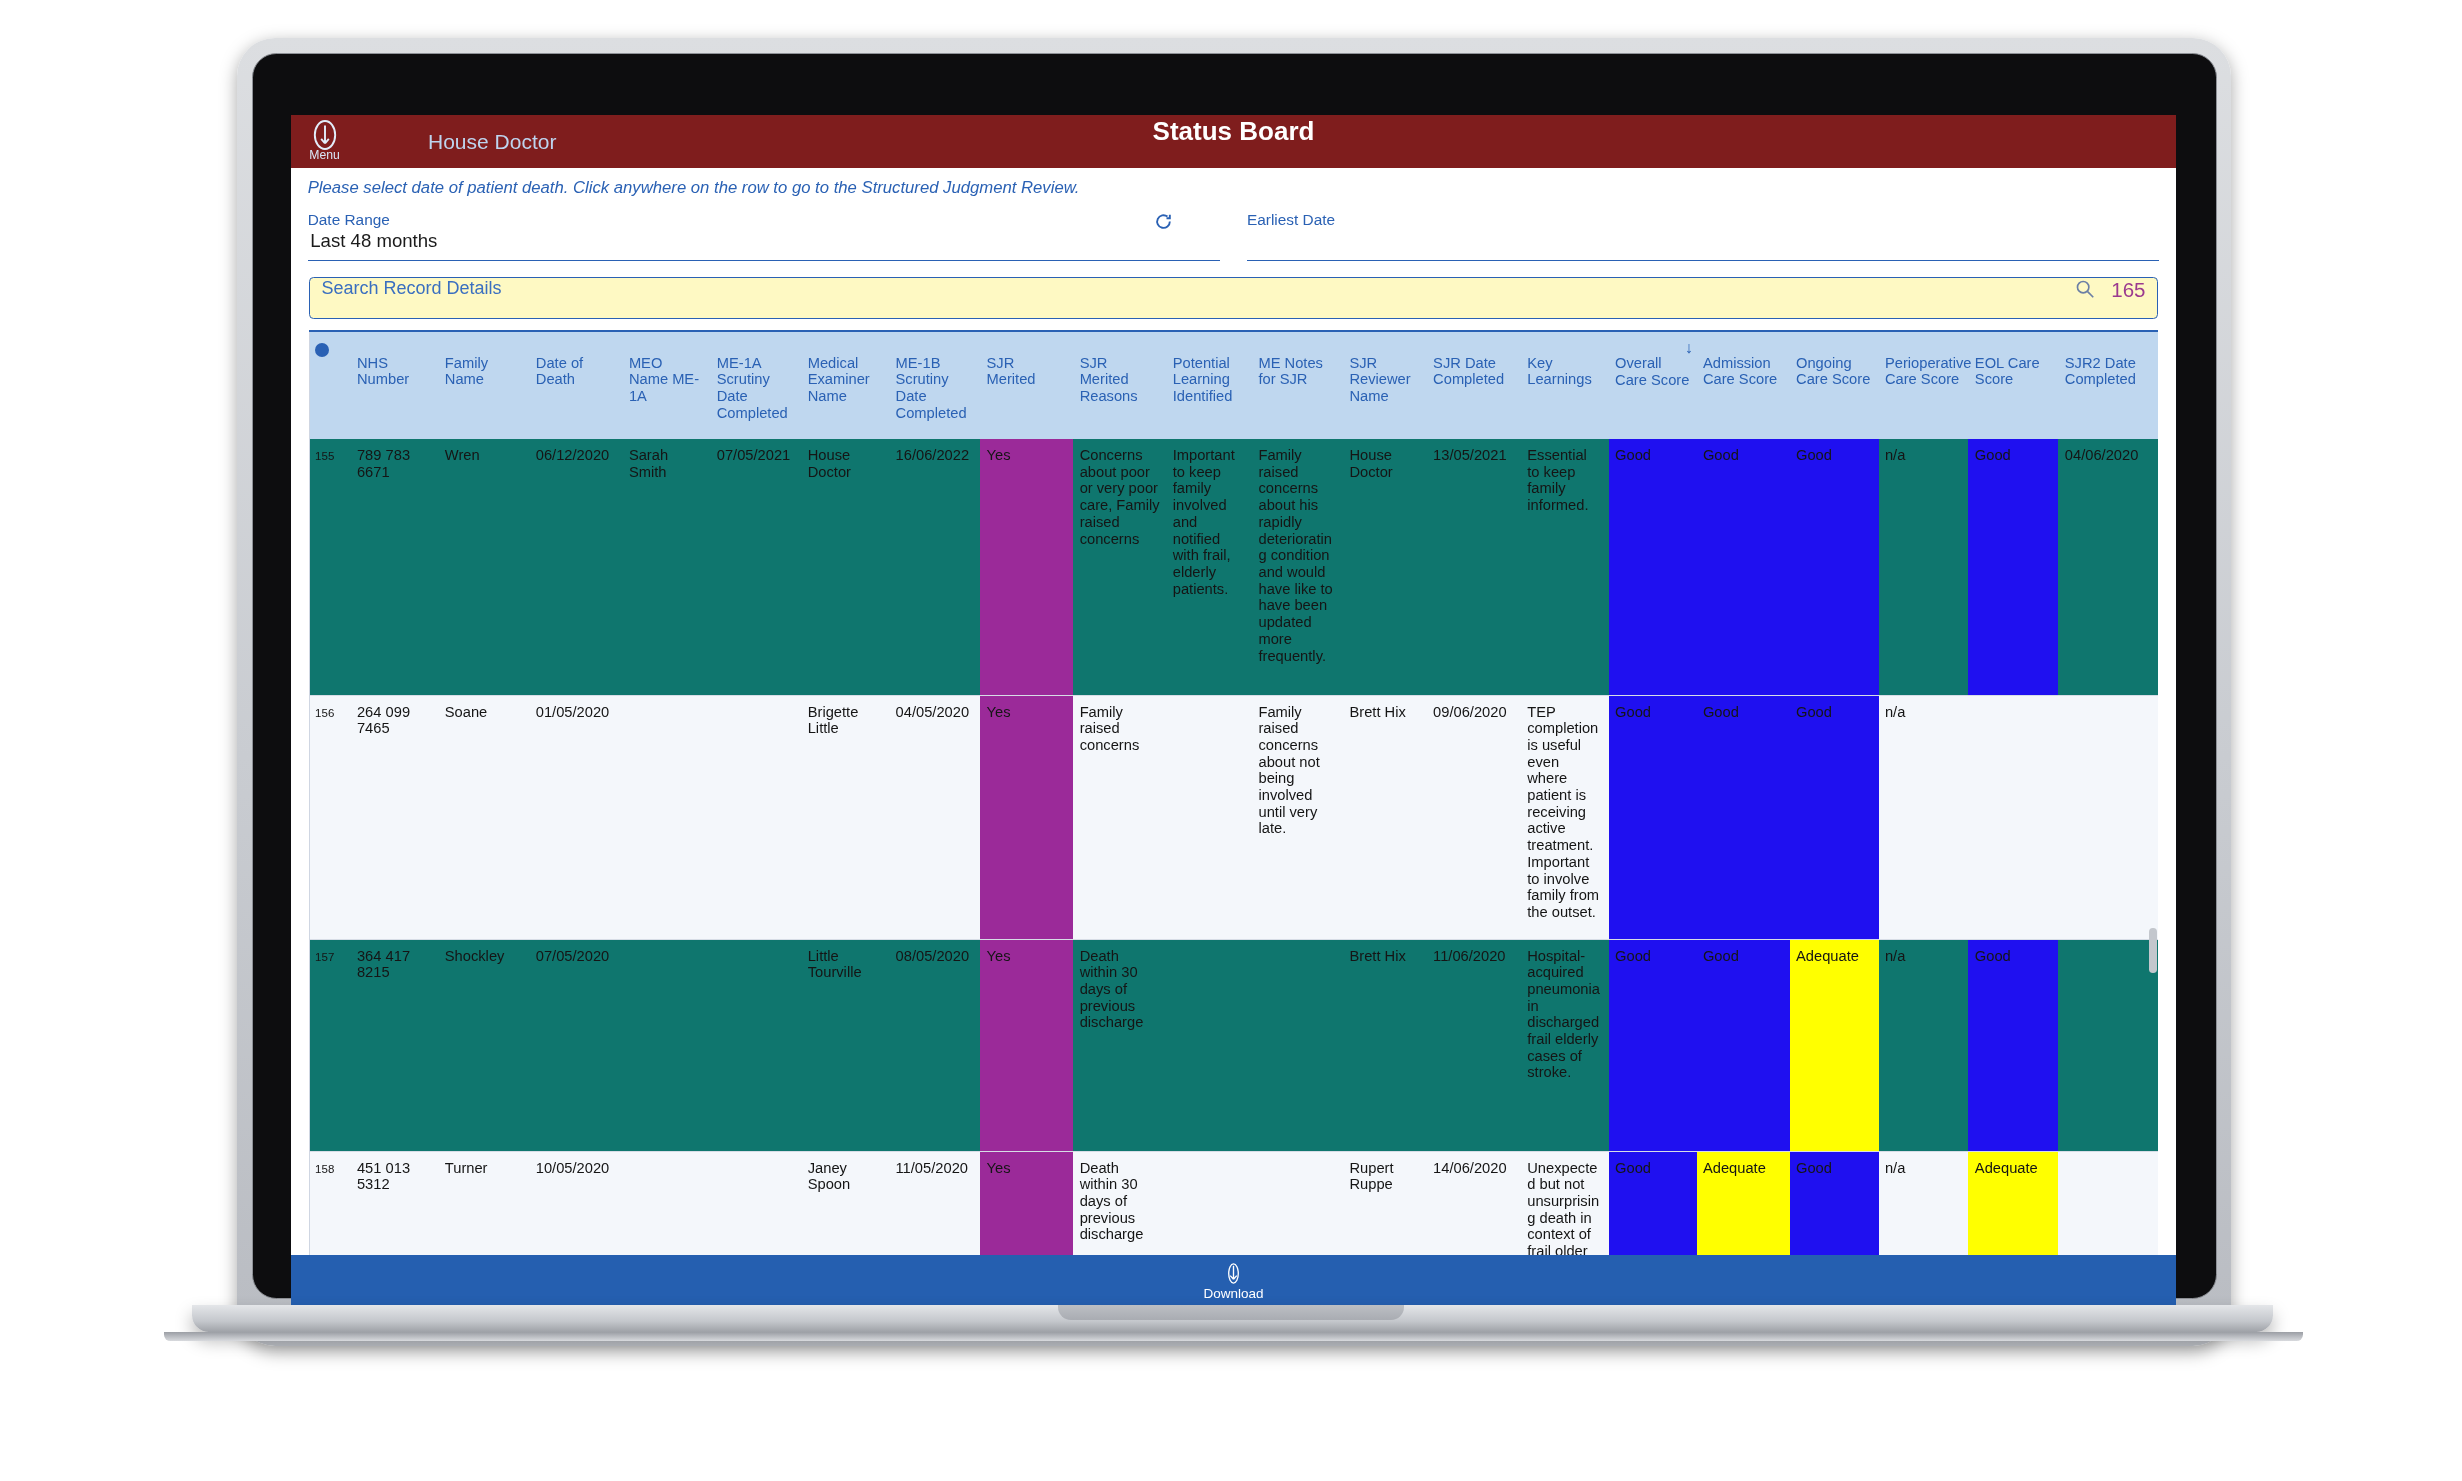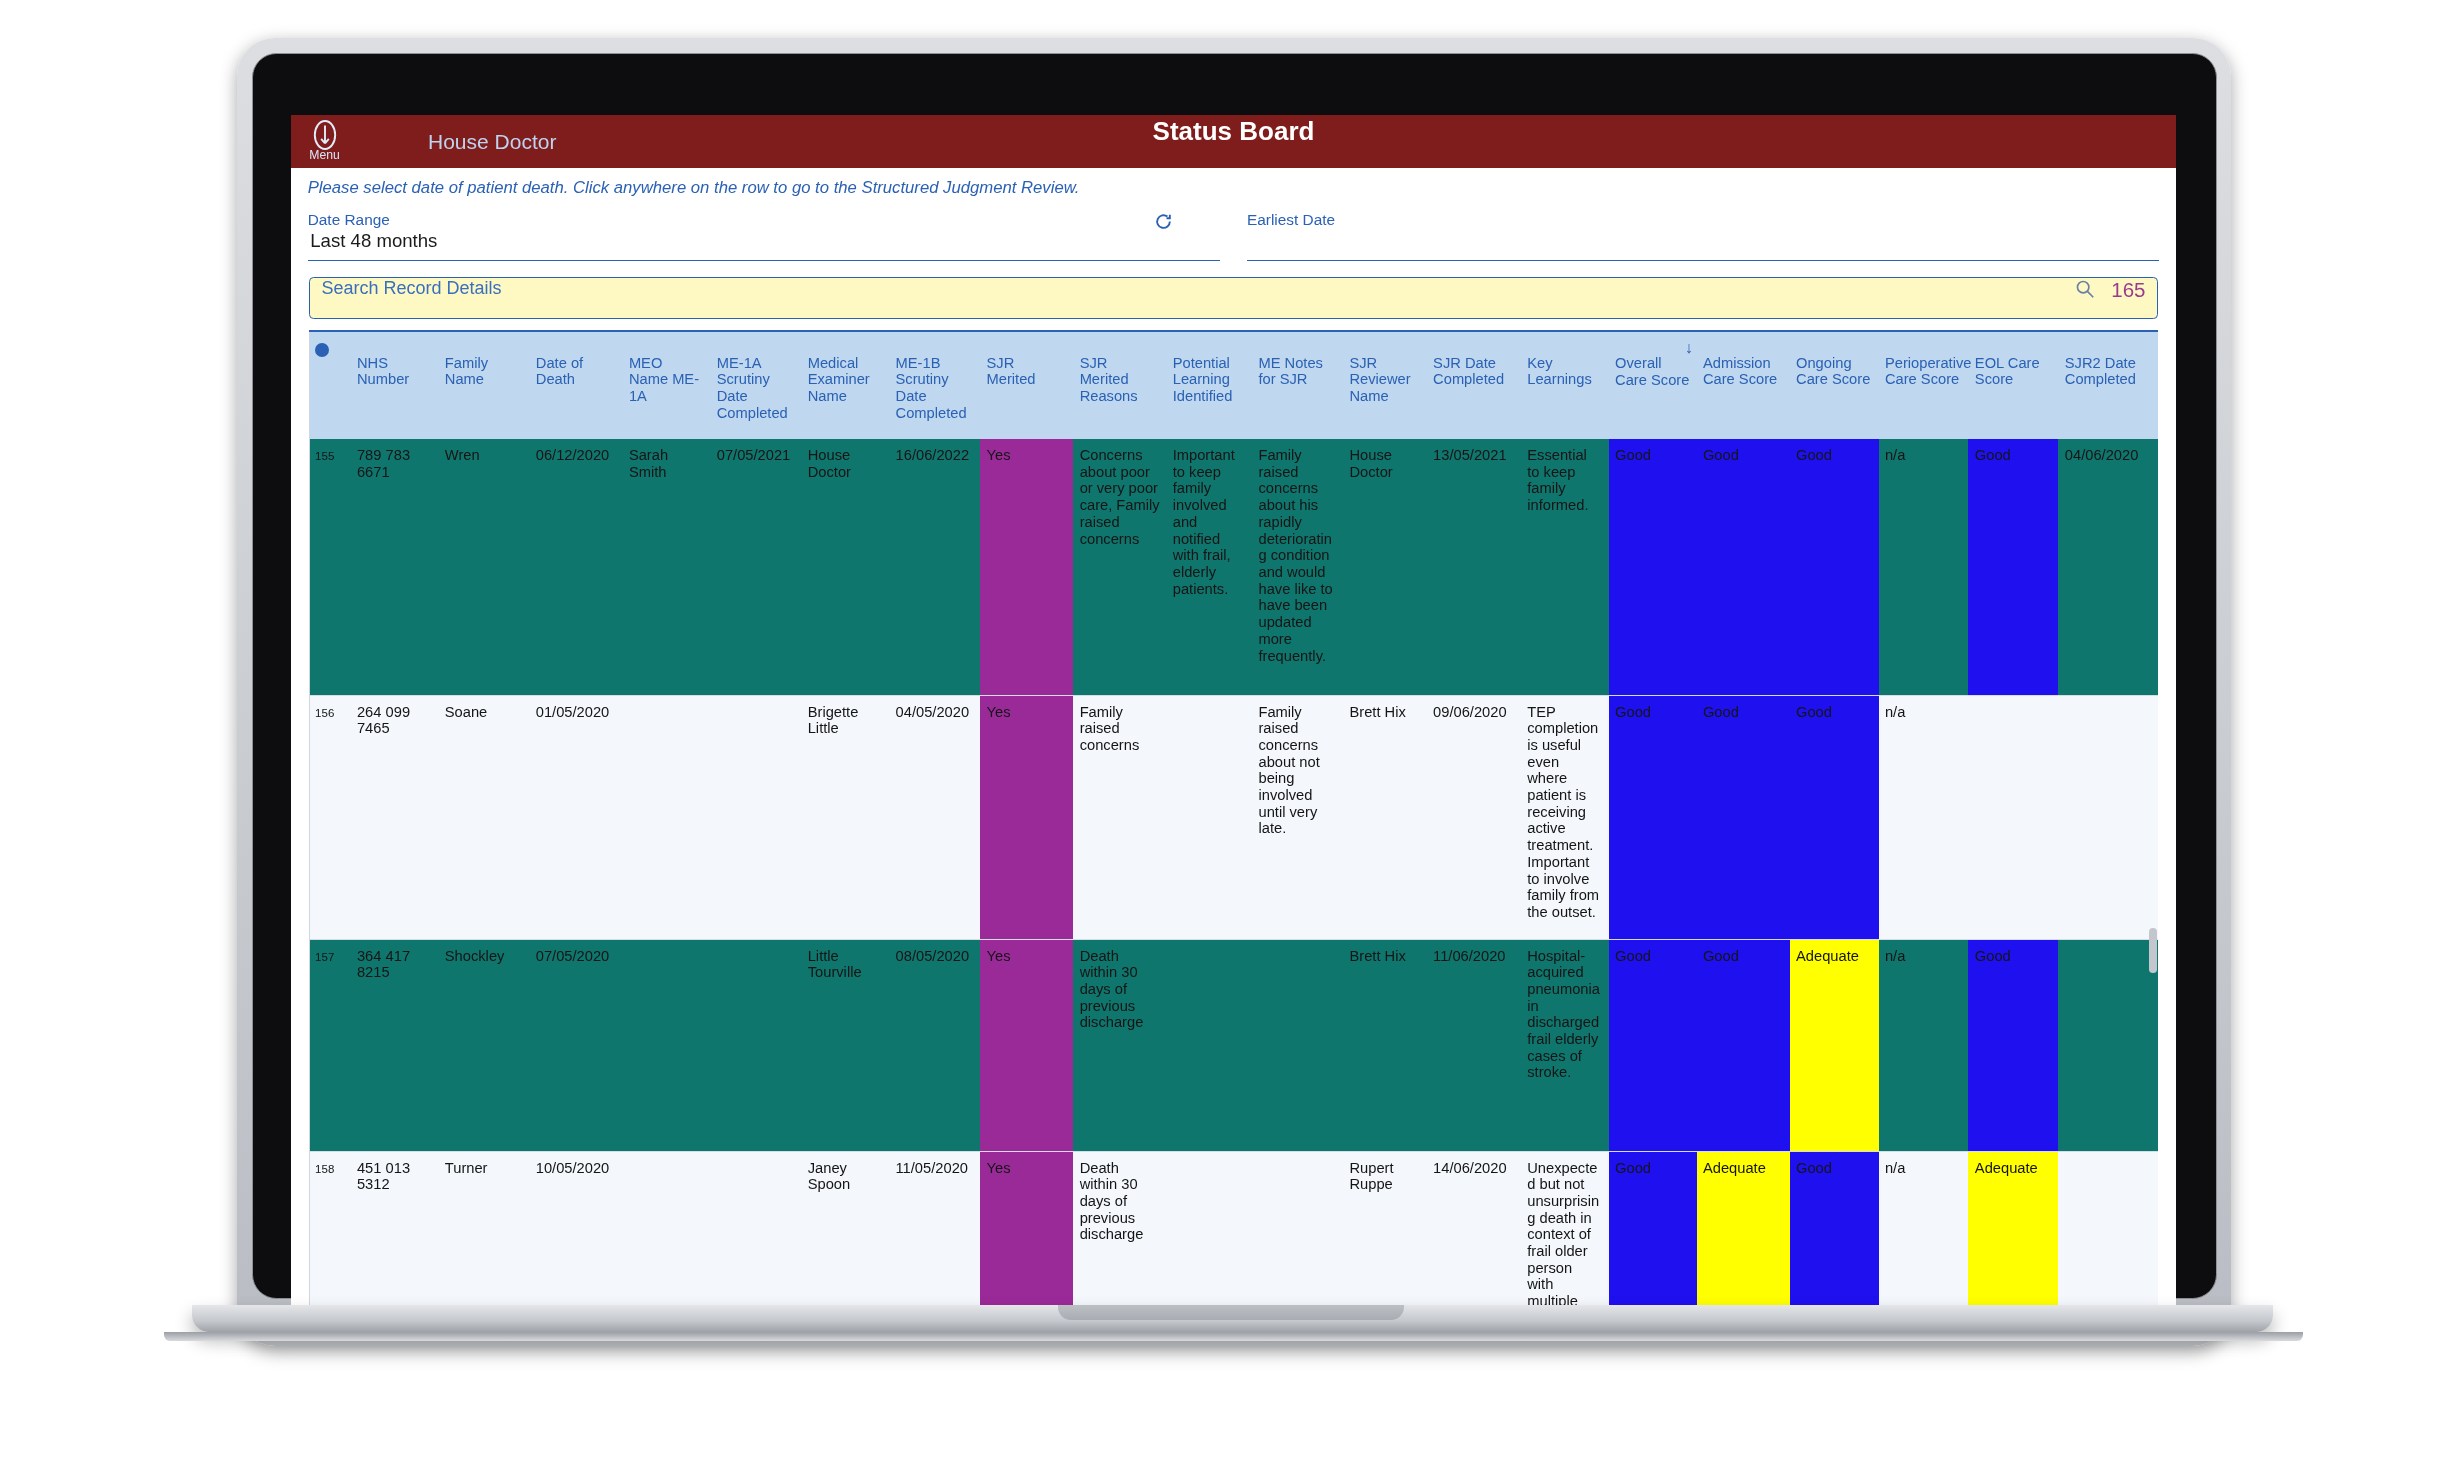--- a/index.html
+++ b/index.html
@@ -522,20 +522,27 @@
                   <td class="w-ongo cell-blue">Good</td>
                   <td class="w-peri">n/a</td>
                   <td class="w-eol cell-yellow">Adequate</td>
                   <td class="w-sjr2"></td>
                 </tr>
               </tbody>
           </table>
           <div class="scrollbar"></div>
         </div>
 
+        <div class="footer">
+          <svg class="dl-icon" viewBox="0 0 24 24">
+            <ellipse cx="12" cy="12" rx="5" ry="10" fill="none" stroke="#ffffff" stroke-width="1.4"></ellipse>
+            <path d="M12 4 L12 18 M12 18 L8.6 14.2 M12 18 L15.4 14.2" stroke="#ffffff" stroke-width="1.4" fill="none"></path>
+          </svg>
+          <span class="dl-label">Download</span>
+        </div>
 
       </div>
     </div>
   </div>
 
   <div class="laptop-base"></div>
   <div class="base-notch"></div>
   <div class="base-foot"></div>
 </div>
 

